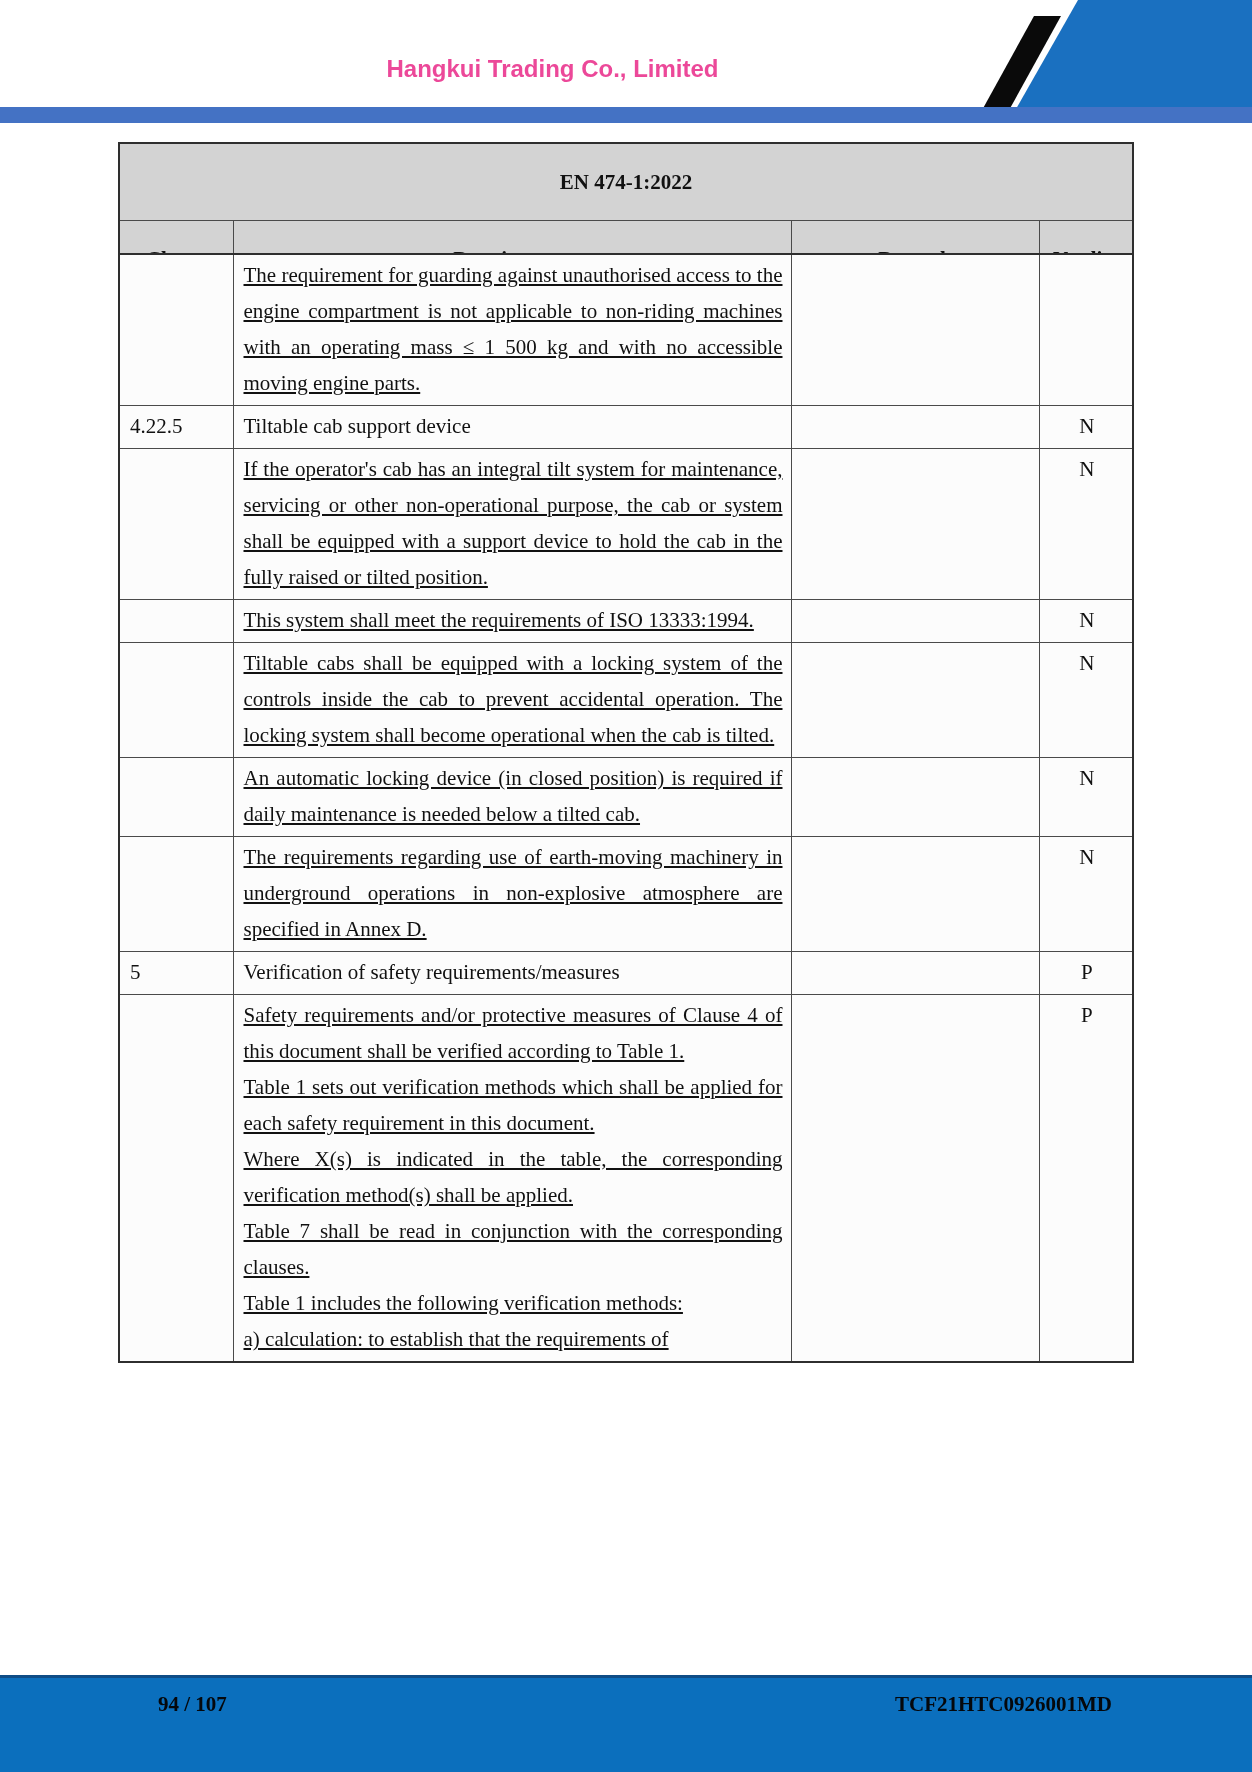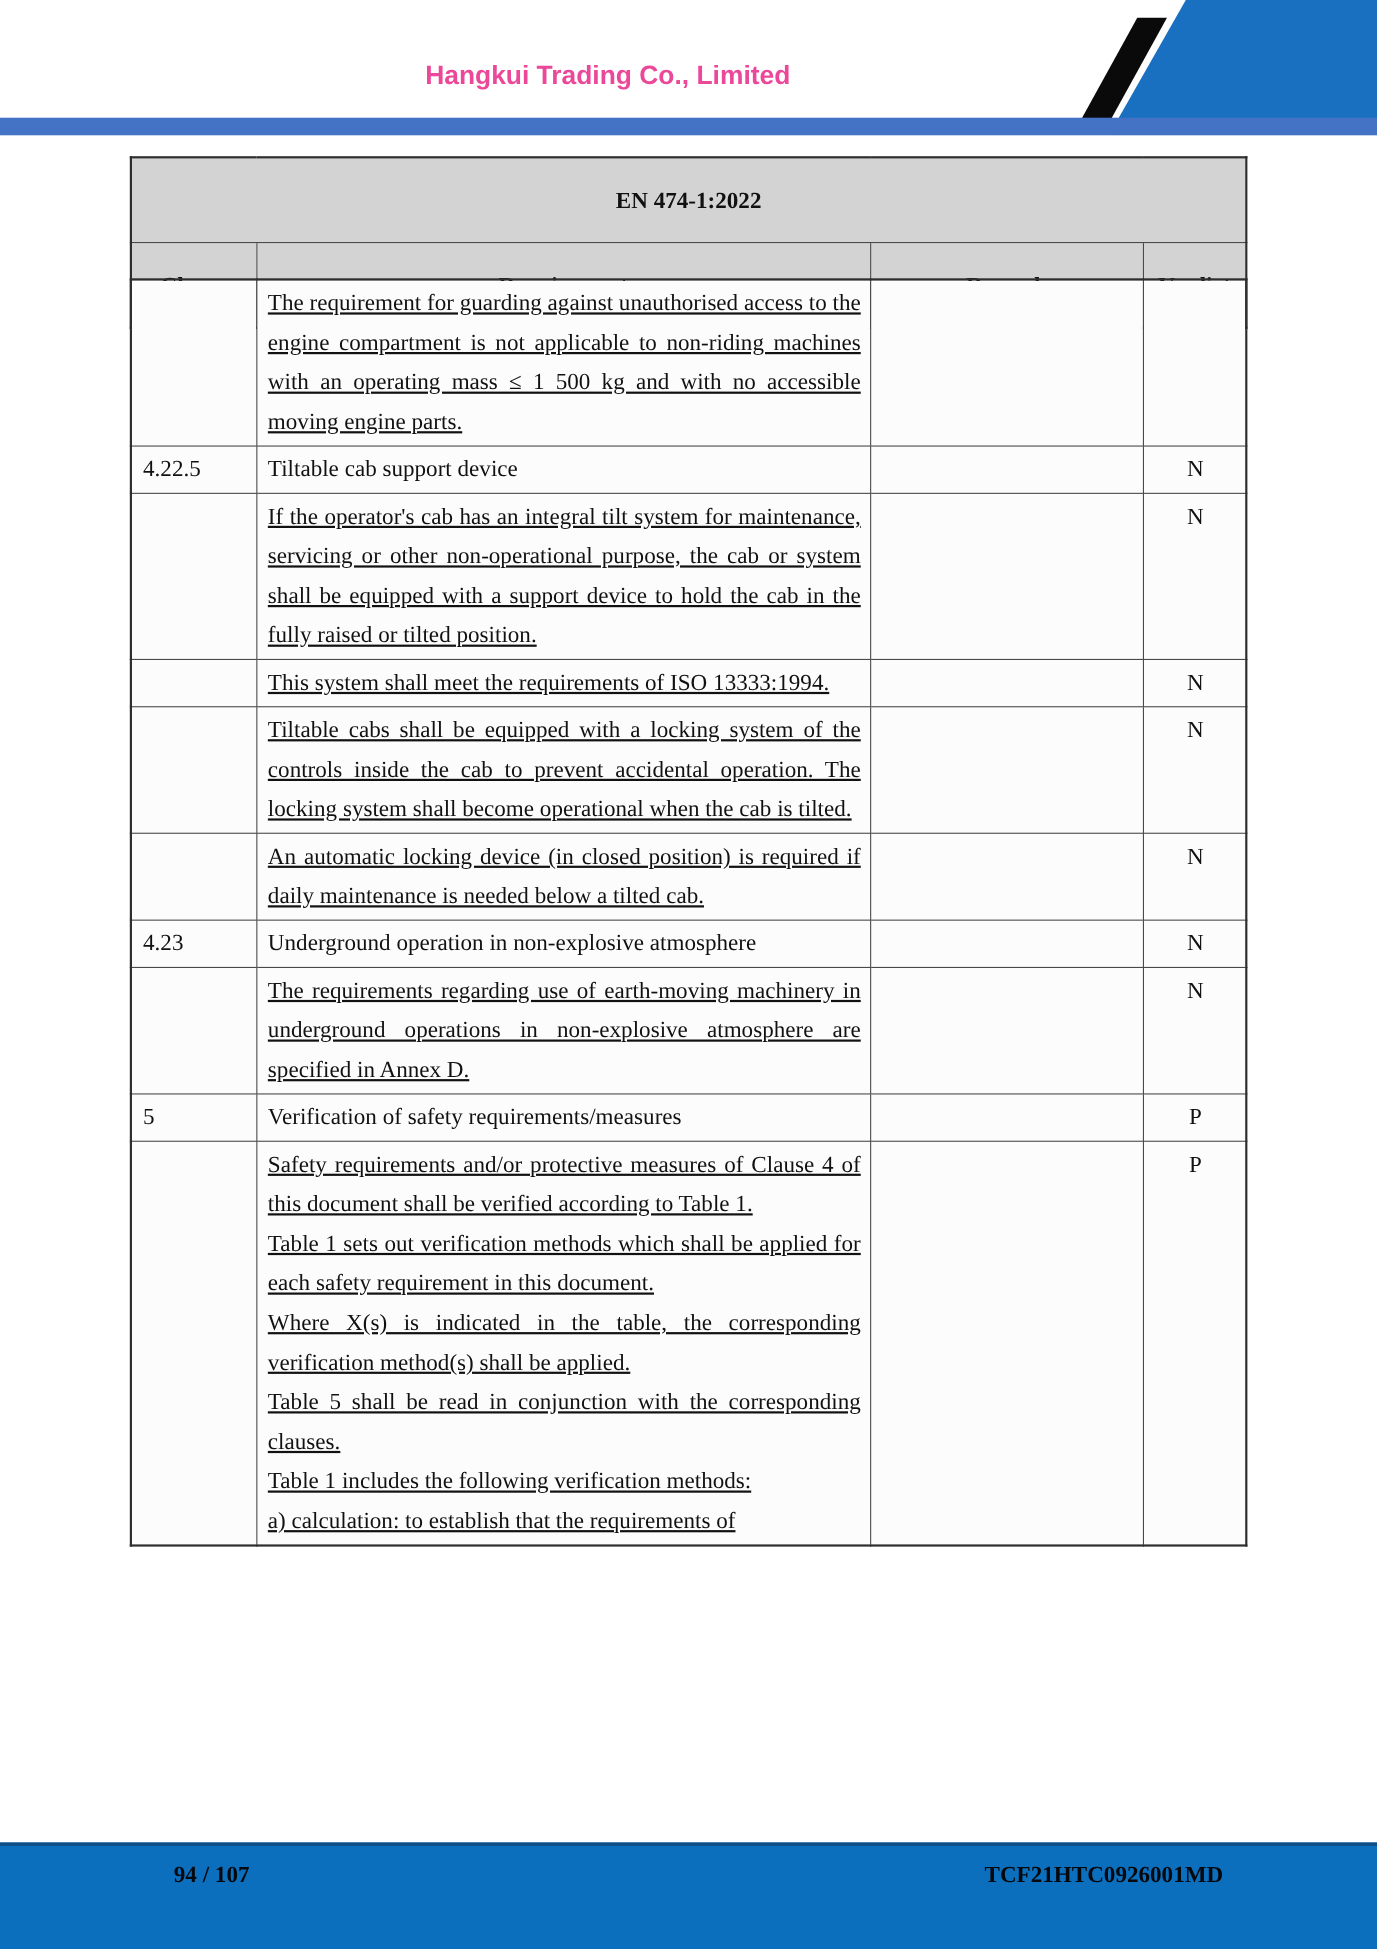--- a/index.html
+++ b/index.html
@@ -170,28 +170,20 @@
           <td class="verdict-cell">N</td>
         </tr>
         <tr>
           <td class="clause-cell"></td>
           <td class="req-cell">
             <p class="just">An automatic locking device (in closed position) is required if daily maintenance is needed below a tilted cab.</p>
           </td>
           <td class="remark-cell"></td>
           <td class="verdict-cell">N</td>
         </tr>
-        <tr class="section-row">
-          <td class="clause-cell">4.23</td>
-          <td class="req-cell">
-            <p>Underground operation in non-explosive atmosphere</p>
-          </td>
-          <td class="remark-cell"></td>
-          <td class="verdict-cell">N</td>
-        </tr>
         <tr>
           <td class="clause-cell"></td>
           <td class="req-cell">
             <p class="just">The requirements regarding use of earth-moving machinery in underground operations in non-explosive atmosphere are specified in Annex D.</p>
           </td>
           <td class="remark-cell"></td>
           <td class="verdict-cell">N</td>
         </tr>
         <tr class="section-row">
           <td class="clause-cell">5</td>
@@ -200,21 +192,21 @@
           </td>
           <td class="remark-cell"></td>
           <td class="verdict-cell">P</td>
         </tr>
         <tr>
           <td class="clause-cell"></td>
           <td class="req-cell">
             <p class="just">Safety requirements and/or protective measures of Clause 4 of this document shall be verified according to Table 1.</p>
             <p class="just">Table 1 sets out verification methods which shall be applied for each safety requirement in this document.</p>
             <p class="just">Where X(s) is indicated in the table, the corresponding verification method(s) shall be applied.</p>
-            <p class="just">Table 5 shall be read in conjunction with the corresponding clauses.</p>
+            <p class="just">Table 7 shall be read in conjunction with the corresponding clauses.</p>
             <p class="just">Table 1 includes the following verification methods:</p>
             <p class="just">a) calculation: to establish that the requirements of</p>
           </td>
           <td class="remark-cell"></td>
           <td class="verdict-cell">P</td>
         </tr>
       </tbody>
   </table>
 
   <div class="footer-bar">

